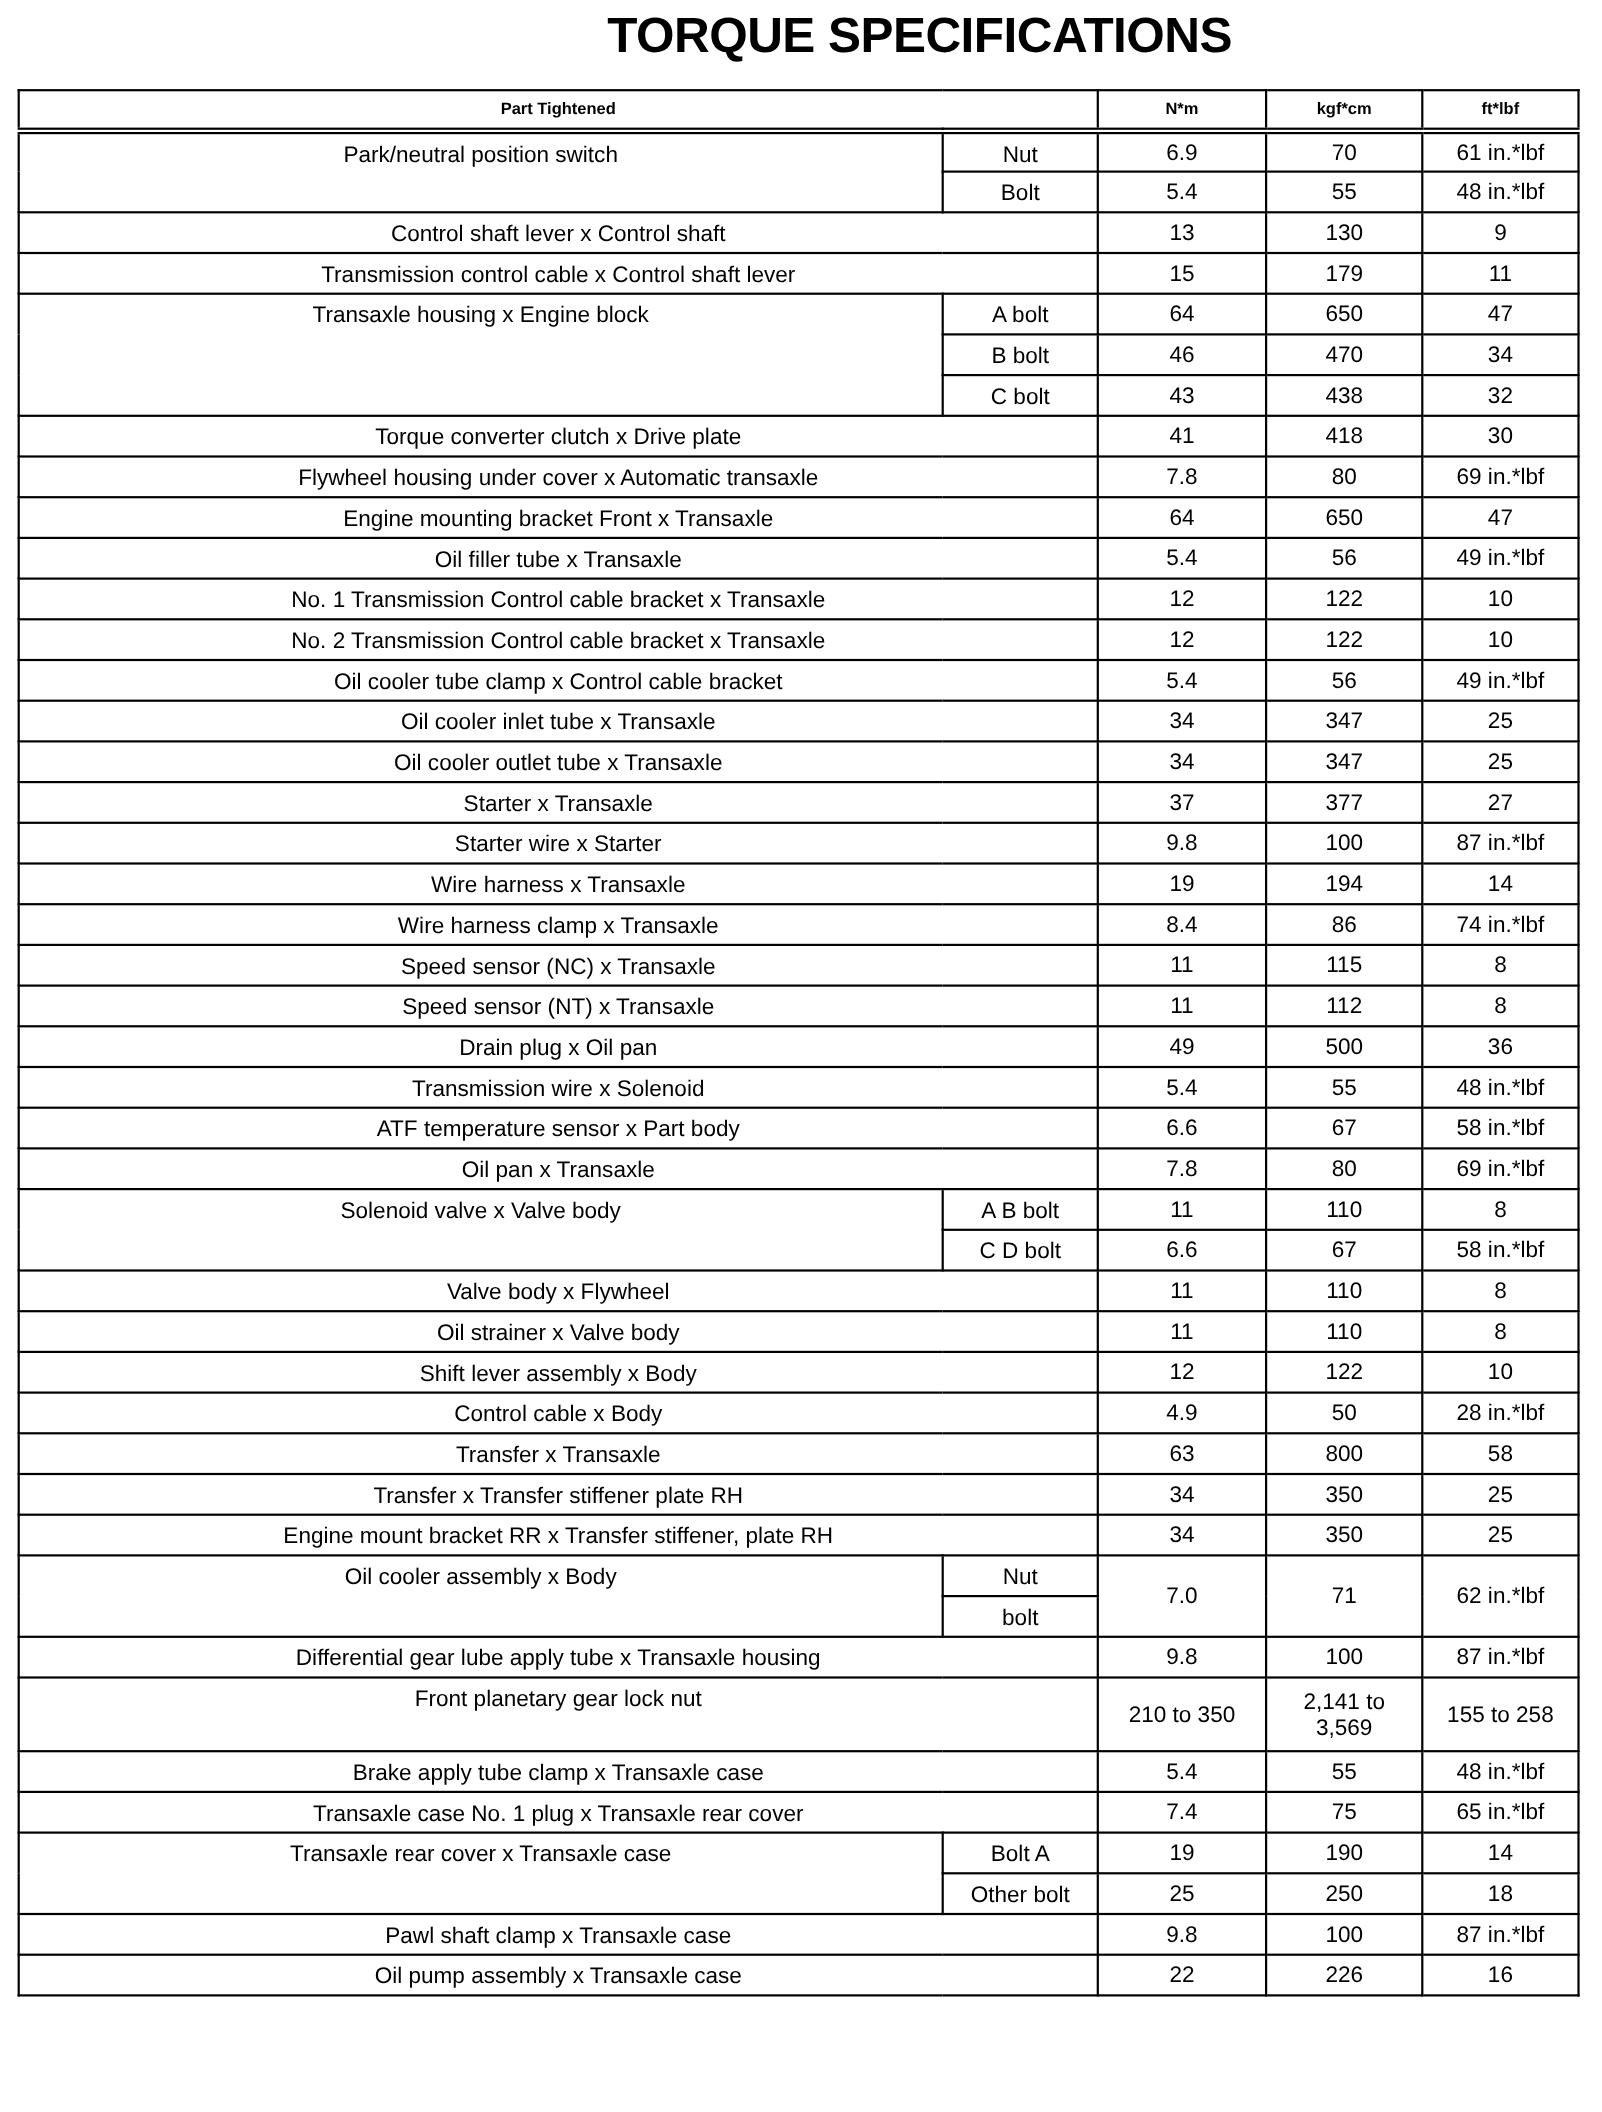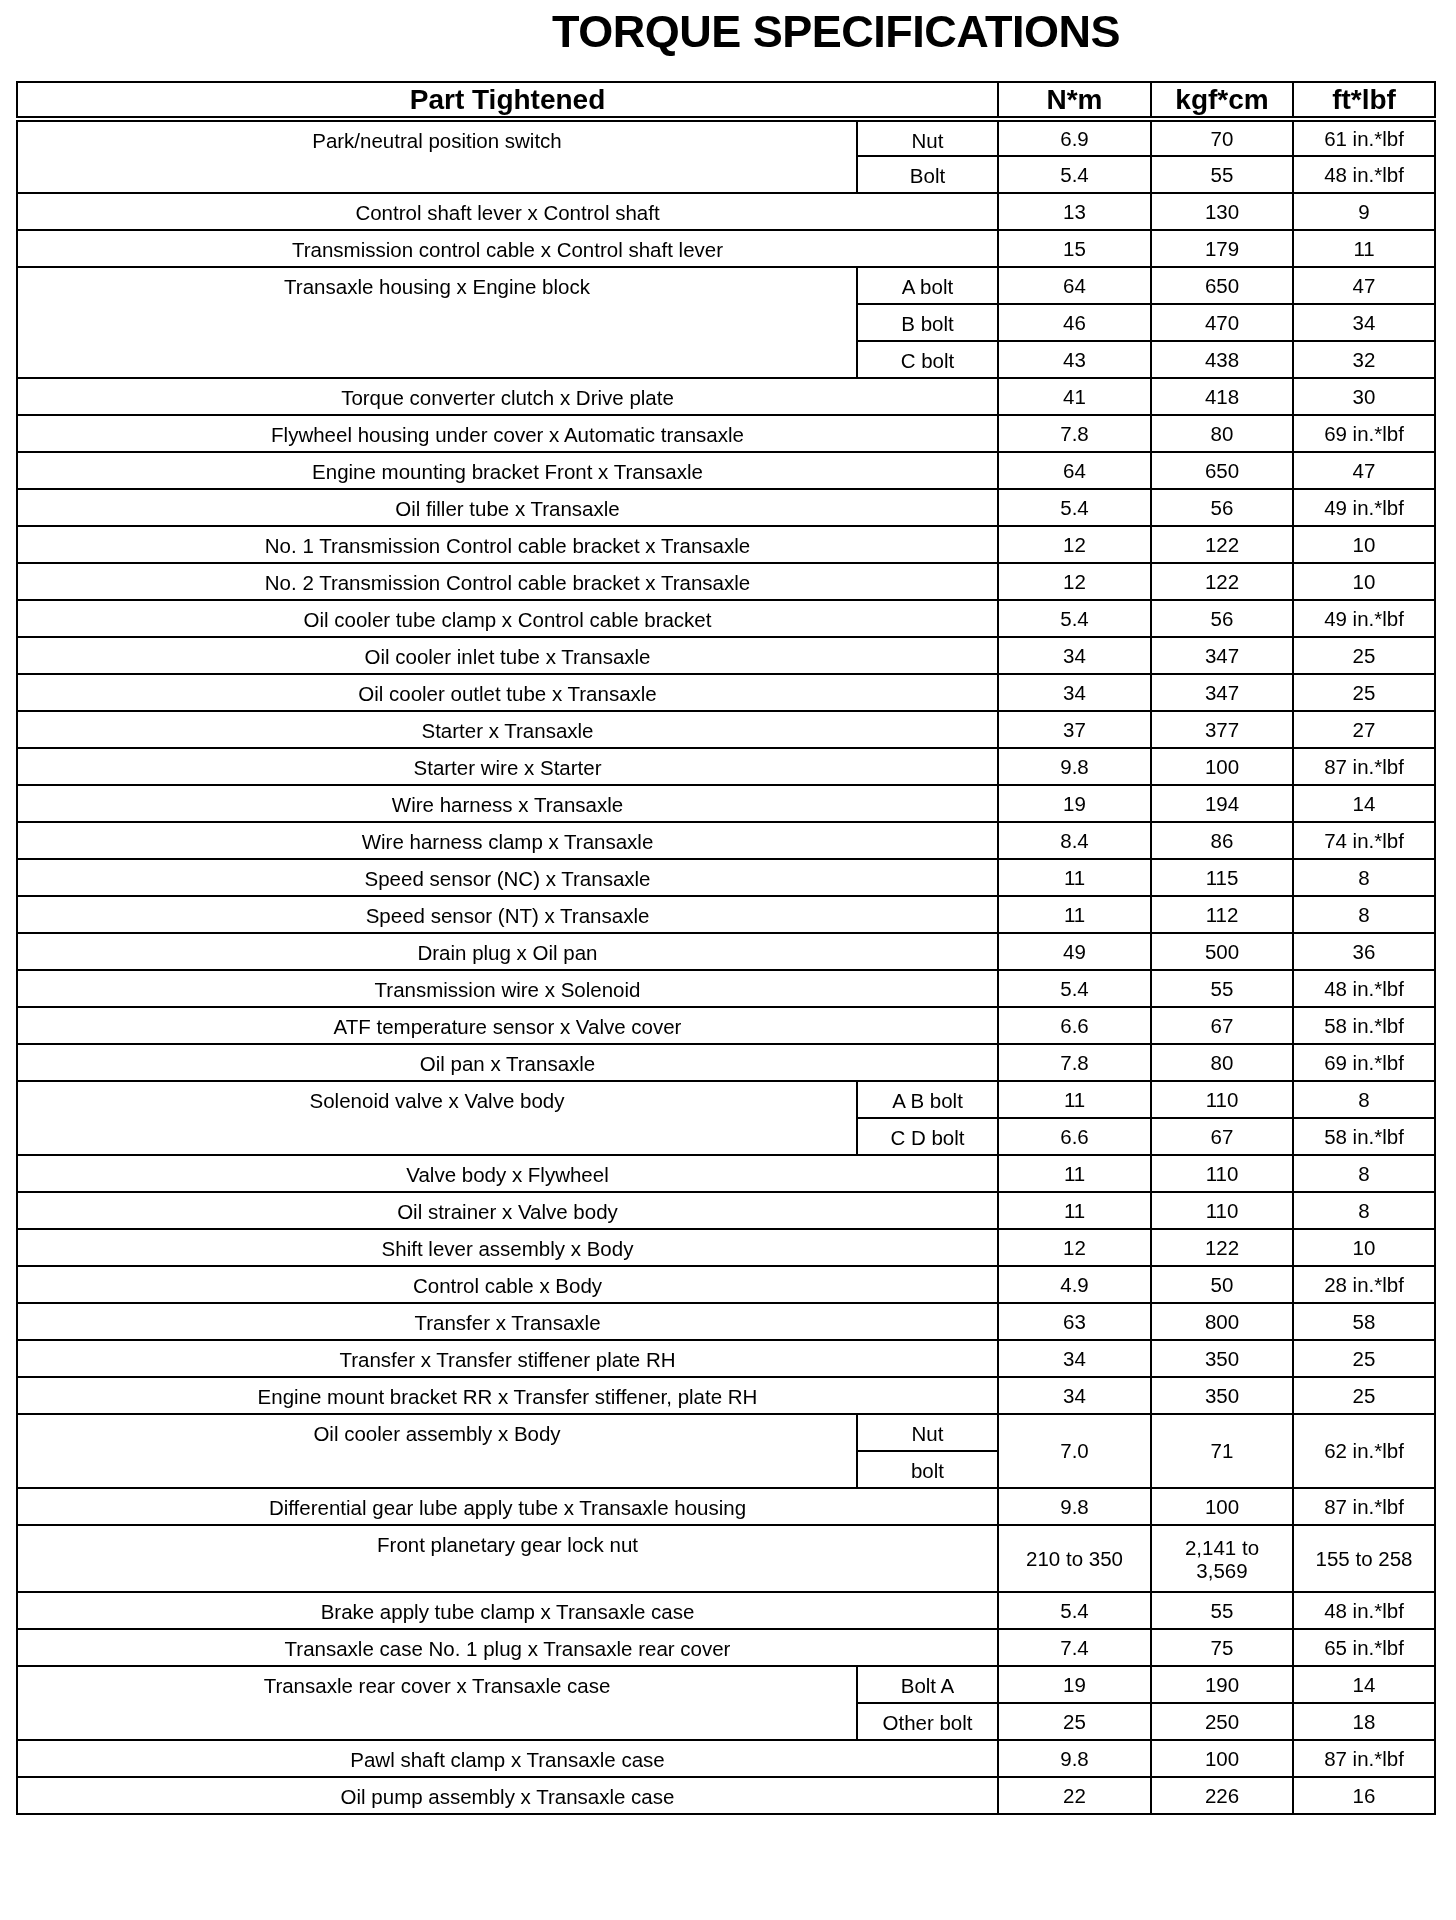--- a/index.html
+++ b/index.html
@@ -44,21 +44,21 @@
 
     table.spec th, table.spec td {
       border: 2px solid #000;
       padding: 0;
       height: 37px;
       line-height: 22px;
       box-sizing: border-box;
     }
     table.spec thead th {
       font-weight: bold;
-      font-size: 28px;
+      font-size: 15px;
       height: 37px;
       text-align: center;
       vertical-align: middle;
       border-bottom: 6px double #000;
     }
     table.spec td.part {
       text-align: center;
       vertical-align: top;
       padding: 8px 10px 0 10px;
     }
@@ -244,21 +244,21 @@
       <td class="num">500</td>
       <td class="num">36</td>
     </tr>
     <tr>
       <td class="part" colspan="2">Transmission wire x Solenoid</td>
       <td class="num">5.4</td>
       <td class="num">55</td>
       <td class="num">48 in.*lbf</td>
     </tr>
     <tr>
-      <td class="part" colspan="2">ATF temperature sensor x Valve cover</td>
+      <td class="part" colspan="2">ATF temperature sensor x Part body</td>
       <td class="num">6.6</td>
       <td class="num">67</td>
       <td class="num">58 in.*lbf</td>
     </tr>
     <tr>
       <td class="part" colspan="2">Oil pan x Transaxle</td>
       <td class="num">7.8</td>
       <td class="num">80</td>
       <td class="num">69 in.*lbf</td>
     </tr>

